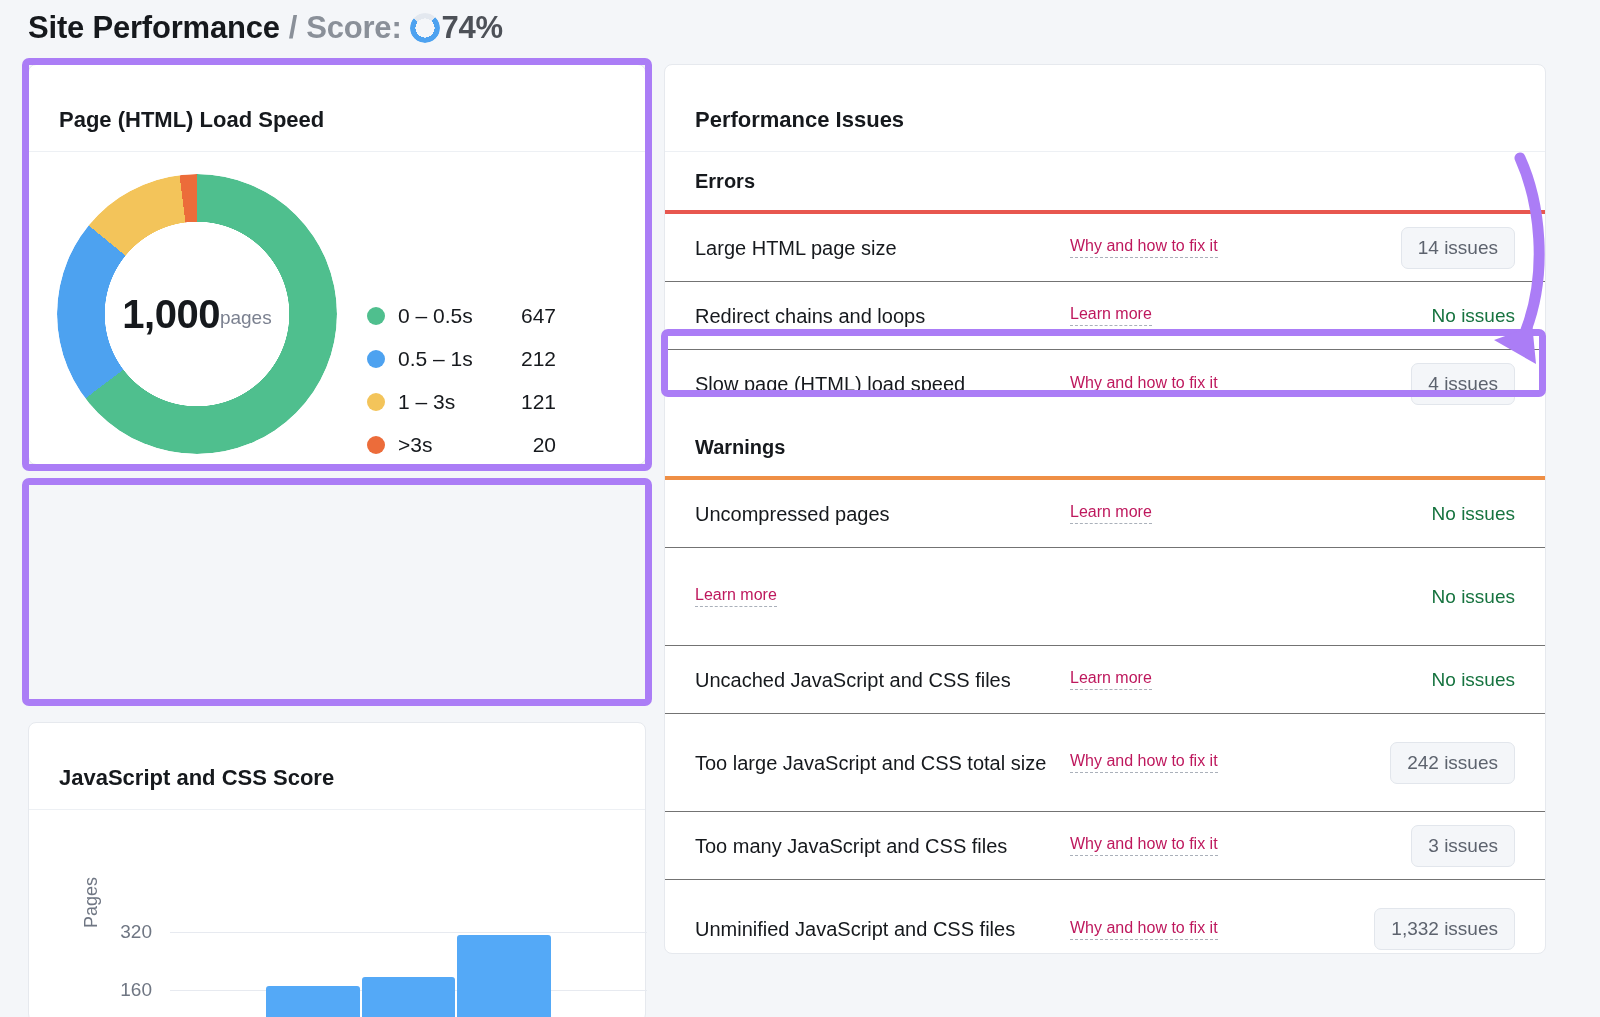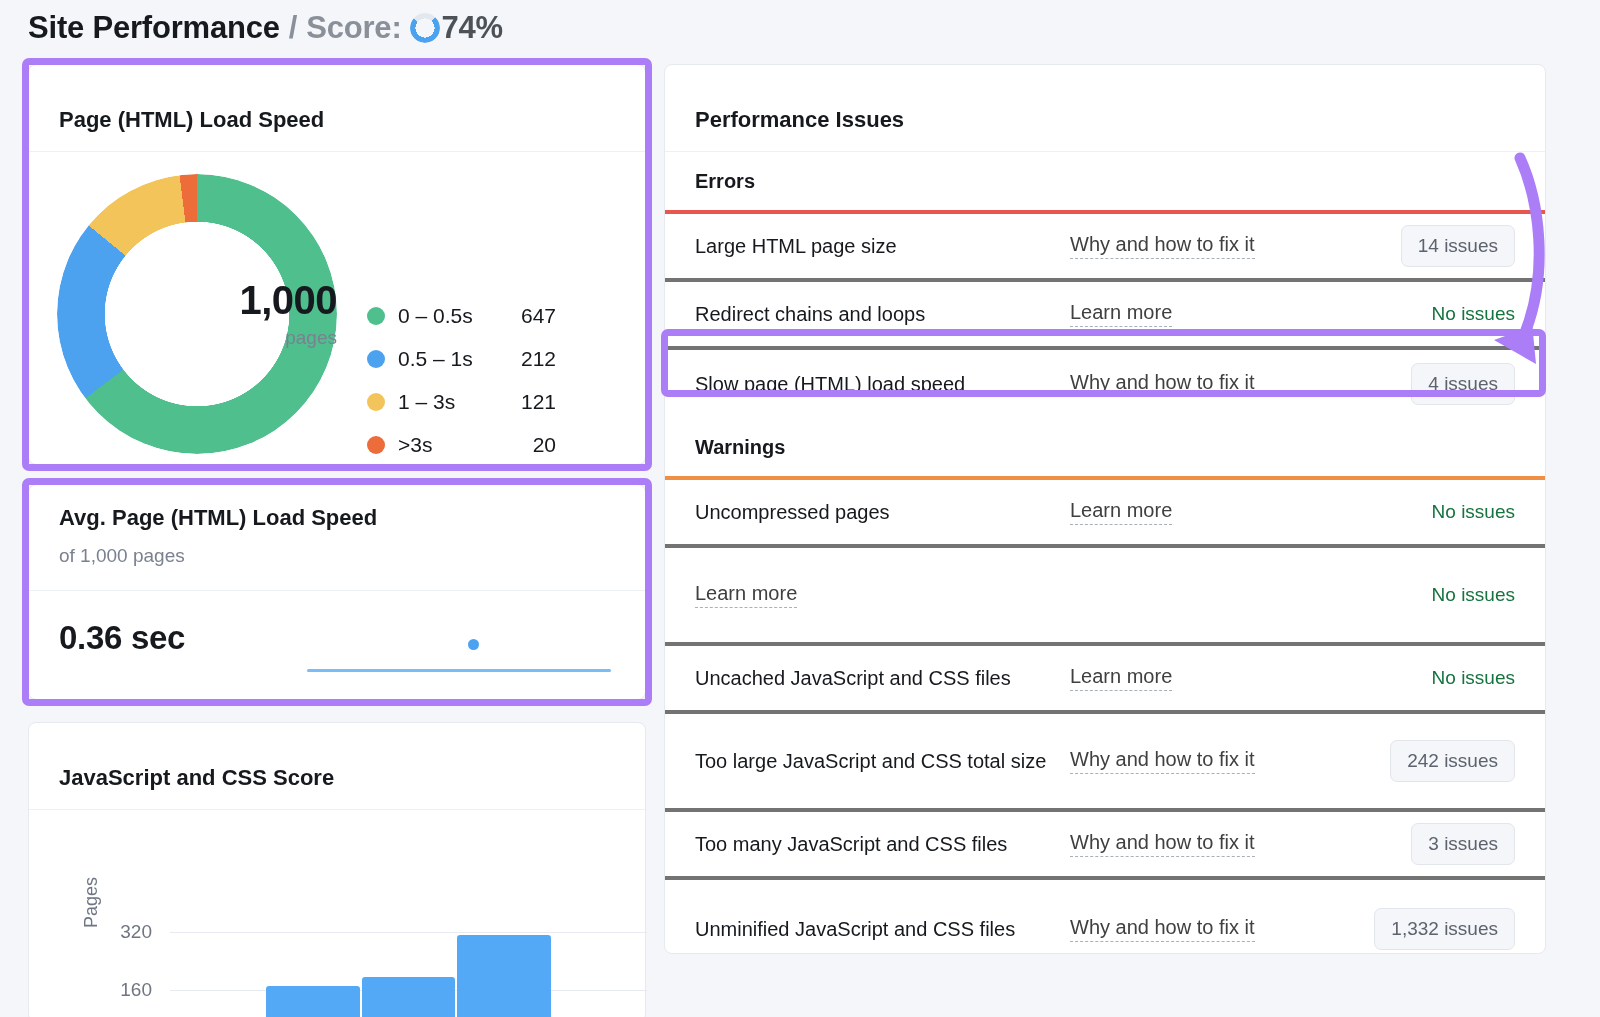--- a/index.html
+++ b/index.html
@@ -90,22 +90,21 @@
     width: 280px; height: 280px;
     border-radius: 50%;
     -webkit-mask: radial-gradient(circle, transparent 92px, #000 92.5px);
             mask: radial-gradient(circle, transparent 92px, #000 92.5px);
   }
   .donut-center {
     position: absolute;
     left: 0; top: 0;
     width: 280px; height: 280px;
     display: flex;
-    flex-direction: column;
-    align-items: flex-end;
+    align-items: center;
     justify-content: center;
   }
   .donut-total {
     font-size: 40px;
     font-weight: bold;
     color: #16191d;
     letter-spacing: -0.5px;
     line-height: 1;
   }
   .donut-unit {
@@ -248,37 +247,37 @@
   .rule { height: 4px; }
   .rule.err { background: #e8574f; }
   .rule.warn { background: #ef8f45; }
 
   .issue-row {
     position: relative;
     display: flex;
     align-items: center;
     min-height: 68px;
     padding: 0 30px;
-    border-bottom: 4px solid #737373;
+    border-bottom: 1px solid #737373;
     box-sizing: border-box;
   }
   .issue-row:last-child { border-bottom: none; }
   .issue-row.tall { min-height: 98px; }
   .issue-name {
     width: 375px;
     font-size: 20px;
     color: #16191d;
     line-height: 1.5;
     padding-right: 12px;
     box-sizing: border-box;
   }
   .issue-link {
     width: 290px;
-    font-size: 20px;
-    color: #404040;
+    font-size: 16px;
+    color: #be185d;
     border-bottom: 1px dashed #aab0ba;
     align-self: center;
     display: inline-block;
     width: auto;
     padding-bottom: 2px;
     cursor: pointer;
   }
   .issue-link-cell { width: 290px; }
   .issue-status {
     flex: 1;
@@ -350,33 +349,20 @@
           <div class="legend-row">
             <span class="legend-dot" style="background: rgb(236, 108, 58);"></span>
             <span class="legend-label">&gt;3s</span>
             <span class="legend-value">20</span>
           </div>
         </div>
     </div>
   </div>
   <div class="hl-frame" style="left:22px; top:58px; width:630px; height:413px;"></div>
 
-  <div class="card" id="card-avg-speed">
-    <div class="avg-head">
-      <div class="avg-title">Avg. Page (HTML) Load Speed</div>
-      <div class="avg-sub">of 1,000 pages</div>
-    </div>
-    <div class="avg-body">
-      <div class="avg-value">0.36 sec</div>
-      <div class="spark">
-        <div class="spark-line"></div>
-        <div class="spark-dot"></div>
-      </div>
-    </div>
-  </div>
   <div class="hl-frame" style="left:22px; top:478px; width:630px; height:228px;"></div>
 
   <div class="card" id="card-js-css">
     <div class="card-head">JavaScript and CSS Score</div>
     <div class="bar-body">
       <div class="axis-title">Pages</div>
       <div class="ylabels" id="bar-ylabels">
           <div class="ytick" style="top: 116px;">0</div>
           <div class="ytick" style="top: 58px;">160</div>
           <div class="ytick" style="top: 0px;">320</div>

